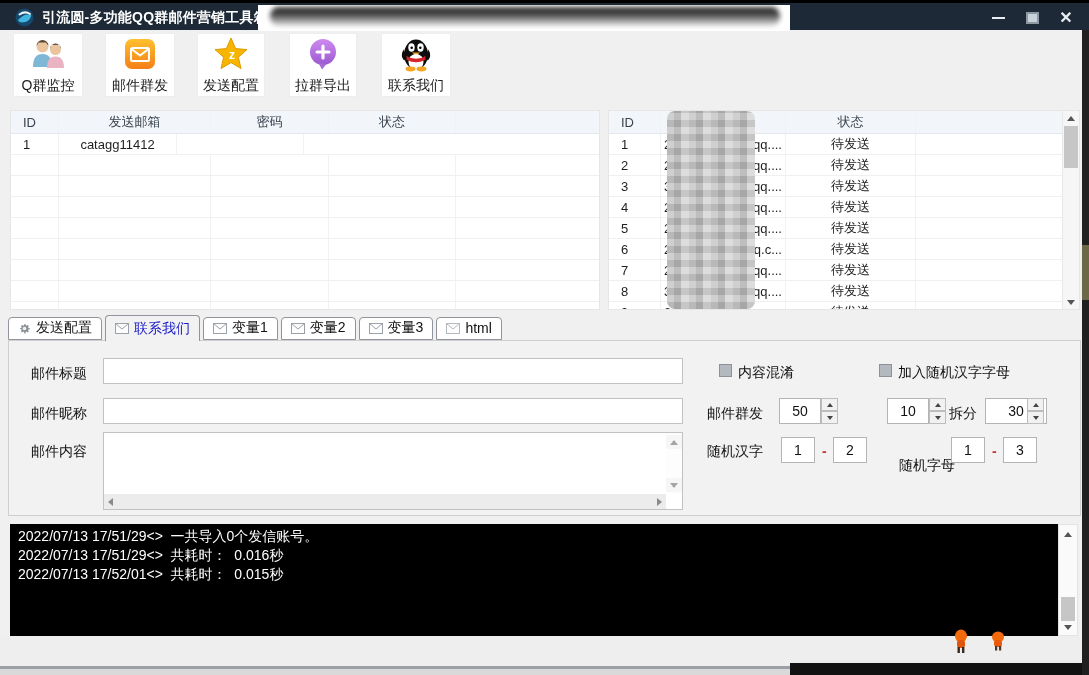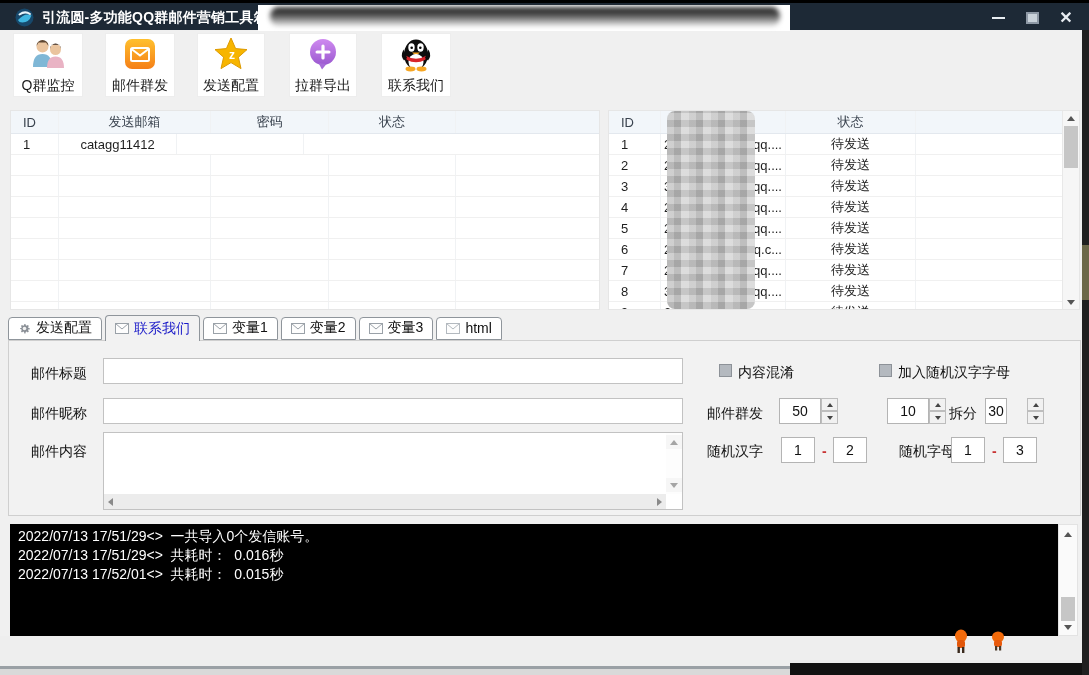--- a/index.html
+++ b/index.html
@@ -457,36 +457,36 @@
     <div class="spin" style="left:920px;top:57px;">
         <div>
           <span class="tri-up"></span>
         </div>
         <div>
           <span class="tri-dn"></span>
         </div>
       </div>
 
     <span class="fld-label" style="left:940px;top:64px;font-family:Liberation Serif, serif;">拆分</span>
-    <input class="num-input" style="left: 976px; top: 57px; width: 22px;" value="30">
+    <input class="num-input" style="left: 976px; top: 57px; width: 62px;" value="30">
     <div class="spin" style="left:1018px;top:57px;">
         <div>
           <span class="tri-up"></span>
         </div>
         <div>
           <span class="tri-dn"></span>
         </div>
       </div>
 
     <span class="fld-label" style="left:698px;top:102px;">随机汉字</span>
     <input class="num-input" style="left: 772px; top: 96px; width: 34px;" value="1">
     <span class="dash-red" style="left:813px;top:102px;">-</span>
     <input class="num-input" style="left: 824px; top: 96px; width: 34px;" value="2">
 
-    <span class="fld-label" style="left:890px;top:102px;">随机字母</span>
+    <span class="fld-label" style="left:890px;top:116px;">随机字母</span>
     <input class="num-input" style="left: 942px; top: 96px; width: 34px;" value="1">
     <span class="dash-red" style="left:983px;top:102px;">-</span>
     <input class="num-input" style="left: 994px; top: 96px; width: 34px;" value="3">
   </div>
 
   <div class="log">
     <div class="log-line">2022/07/13 17/51/29&lt;&gt;  一共导入0个发信账号。</div>
     <div class="log-line">2022/07/13 17/51/29&lt;&gt;  共耗时：  0.016秒</div>
     <div class="log-line">2022/07/13 17/52/01&lt;&gt;  共耗时：  0.015秒</div>
   </div>

